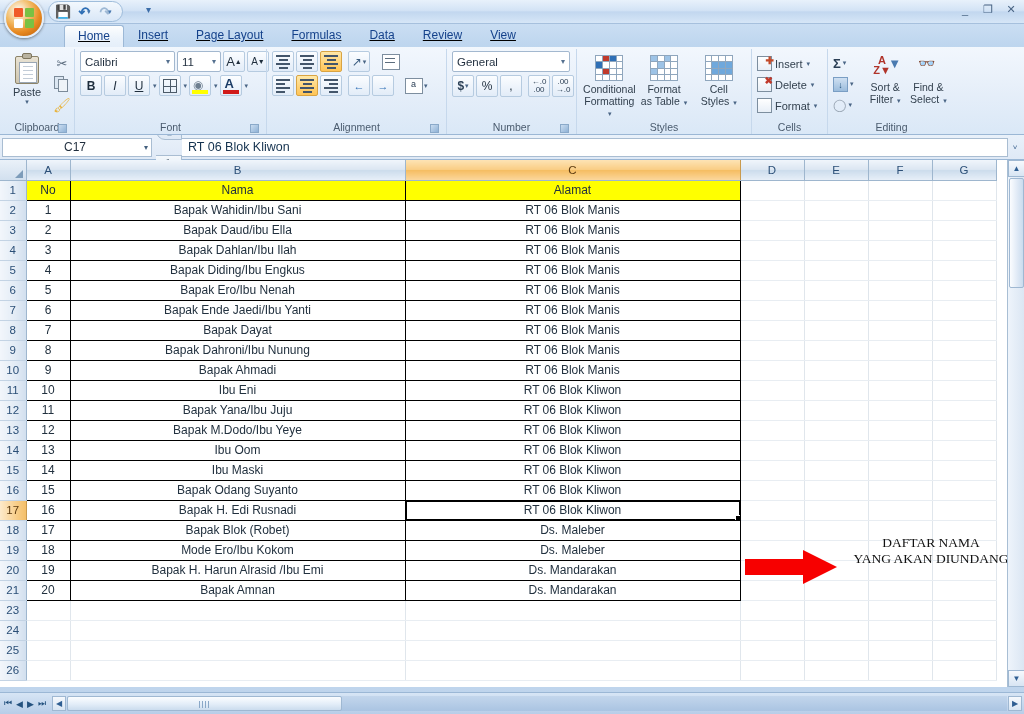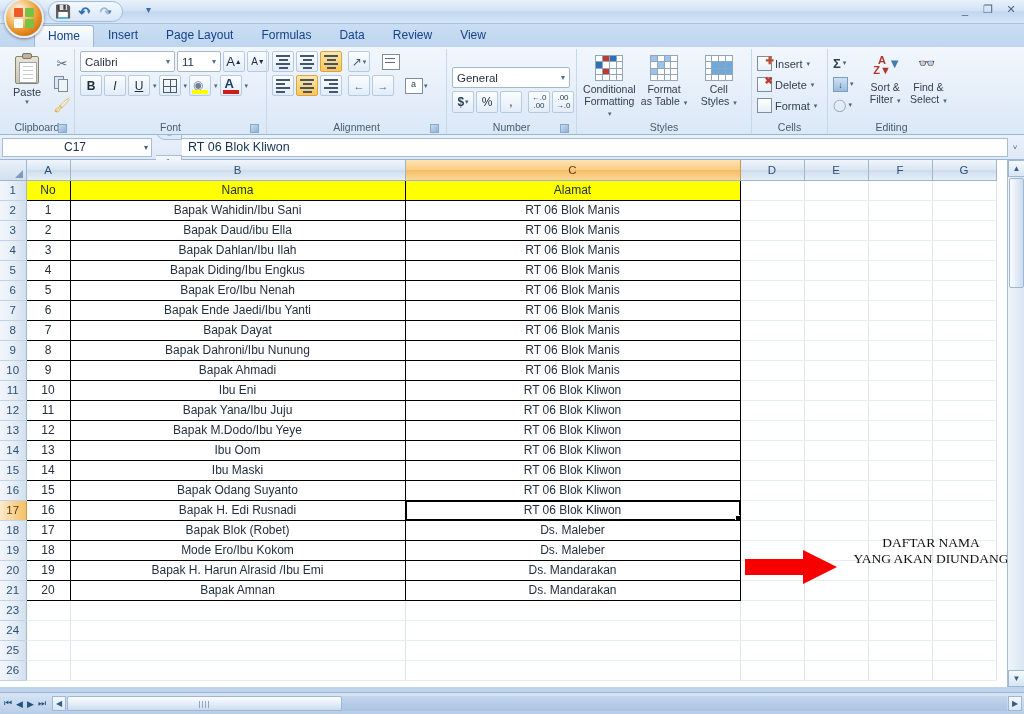--- a/index.html
+++ b/index.html
@@ -56,23 +56,24 @@
   .title-text {
     position: absolute; left: 0; right: 0; top: 4px; text-align: center;
     font-size: 12.5px; color: #3a4a5c; letter-spacing: .1px;
   }
   .title-text .app-name { color:#4f7aab; }
   .win-btns { position: absolute; right: 6px; top: 3px; display: flex; gap: 9px; align-items:center; }
   .win-btns span { font-size: 11px; color: #4a6585; width: 14px; text-align:center; cursor: default; }
 
   
   .tabstrip {
-    height: 23px; position: relative; padding-left: 34px;
+    height: 23px; position: relative; padding-left: 64px;
     display: flex; align-items: flex-end;
     background: linear-gradient(to bottom,#cadef3 0%,#bdd5ee 100%);
+    text-decoration: underline;
   }
   .tab {
     font-size: 12px; color: #15428b; padding: 3px 13px 4px 13px;
     border: 1px solid transparent; border-bottom: none; cursor: default;
     line-height: 15px;
   }
   .tab.active {
     background: linear-gradient(to bottom,#fdfefe,#eaf2fb 60%,#e4eef9);
     border-color: #9cb8d6; border-radius: 3px 3px 0 0; color:#15428b;
     position: relative; top: 1px;
@@ -174,21 +175,21 @@
   .orient-ico { font-size:12px; color:#3b5d80; }
   .indent-ico { font-size:11px; color:#2f6fb5; }
   .wrap-ico, .merge-ico {
     width:18px;height:16px;border:1px solid #7d8e9f;background:#fff;position:relative;
   }
   .wrap-ico::after{content:"";position:absolute;left:2px;top:3px;width:10px;height:1px;background:#5c6d7e;box-shadow:0 4px 0 #5c6d7e;}
   .merge-ico::after{content:"a";position:absolute;left:5px;top:0px;font-size:9px;color:#2b3f55;}
 
   
   .numgrp { width: 130px; }
-  .numcombo { width: 118px; margin-top: 16px; }
+  .numcombo { width: 118px; }
   .num-btn { height:22px; min-width:22px; }
   .dollar { font-weight:bold; color:#2a3f55; }
   .dec-ico { font-size:8px; line-height:8px; color:#2b3f55; text-align:center; }
 
   
   .stylesgrp { width: 175px; }
   .style-btn { width: 56px; text-align:center; }
   .style-ico { width:34px;height:30px;margin:0 auto 1px auto;position:relative; }
   .mini-grid { position:absolute; inset:2px 3px; display:grid;
                grid-template-columns:repeat(4,1fr); grid-template-rows:repeat(4,1fr);

